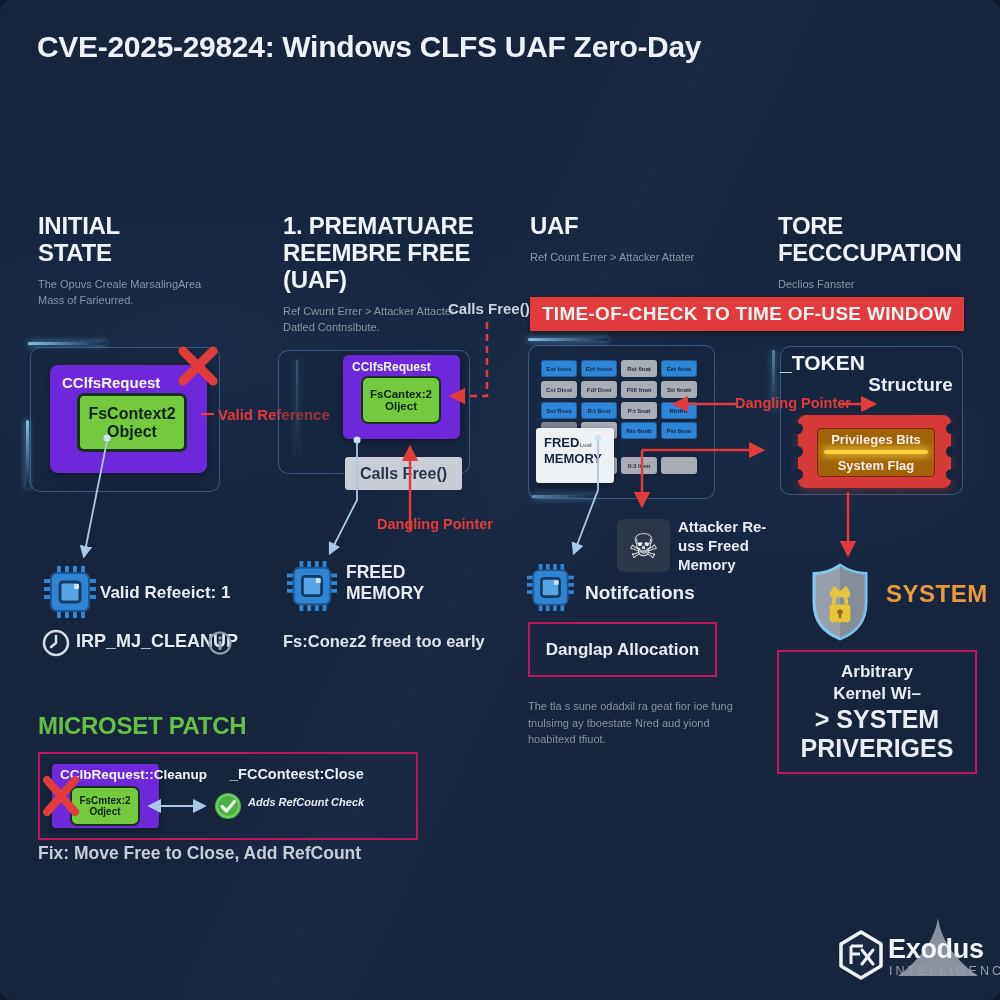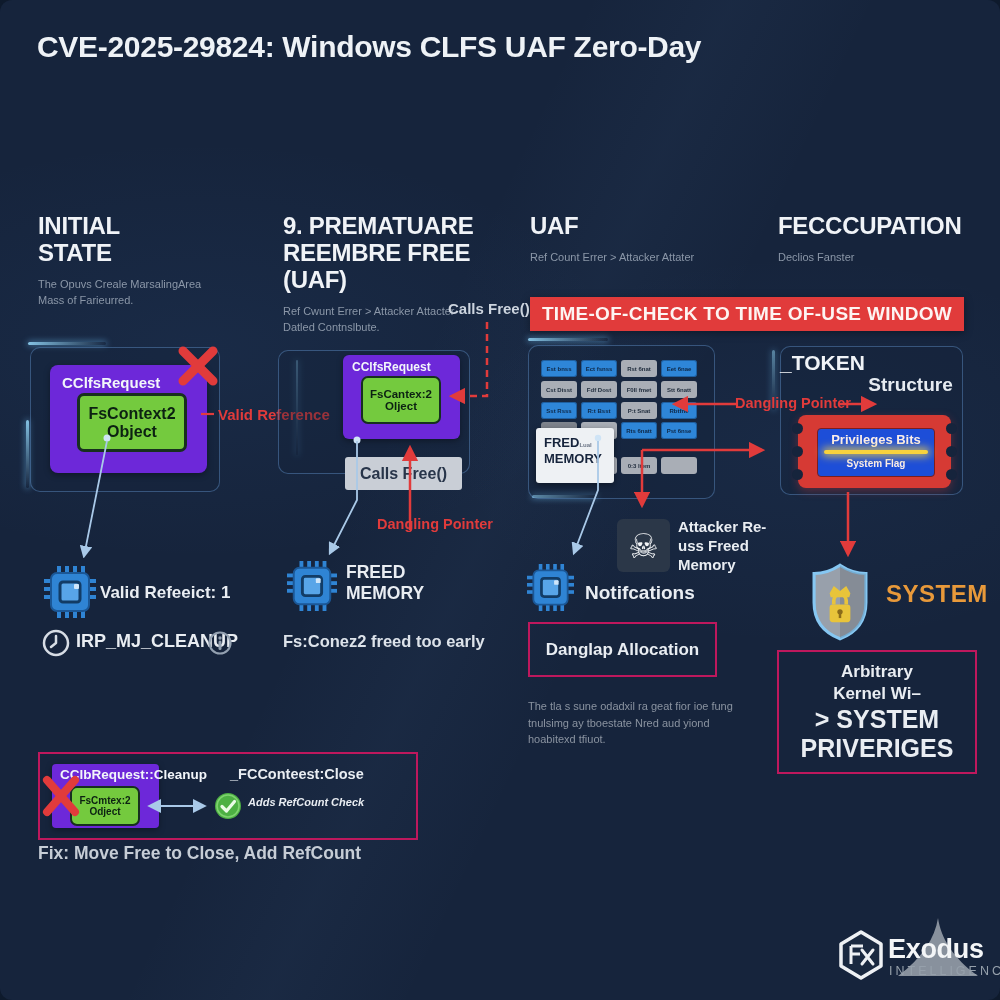--- a/index.html
+++ b/index.html
@@ -35,21 +35,21 @@
   .mem-cell span{font-size:6px;font-weight:700;color:#1d2a3a;white-space:nowrap;}
   .mem-cell.blue{background:#2e86d8;box-shadow:inset 0 0 0 1px rgba(10,40,80,.4);}
   .mem-cell.blue span{color:#0d2746;}
   .mem-cell.gray{background:#a9aeb6;}
   .mem-cell.dark{background:#7e848d;}
   .fredbox{background:#eef1f4;border-radius:3px;color:#16243c;font-weight:700;
            padding:7px 8px;box-shadow:0 2px 6px rgba(0,0,0,.4);}
   .skullbox{background:#2b3748;border-radius:6px;display:flex;align-items:center;justify-content:center;}
   .ticket{background:#d63a34;border-radius:8px;box-shadow:0 3px 10px rgba(224,60,60,.35);}
   .notch{position:absolute;width:11px;height:11px;border-radius:50%;background:#16243c;}
-  .ticket-inner{position:absolute;left:19px;top:13px;width:116px;height:47px;background:#1d4ed8;
+  .ticket-inner{position:absolute;left:19px;top:13px;width:116px;height:47px;background:#a16207;
                 border:1.5px solid #7d1d1d;border-radius:4px;text-align:center;color:#fbeeea;font-weight:700;}
   .ydiv{position:absolute;left:6px;right:6px;top:21px;height:4px;background:#f7d23e;border-radius:2px;
         box-shadow:0 0 9px 2px rgba(247,210,62,.85);}
   .footer-brand{font-size:27px;font-weight:700;color:#f3f5f7;letter-spacing:-.3px;}
   .footer-sub{font-size:12.5px;color:#96a0ab;letter-spacing:3px;font-weight:500;}
   svg{display:block;}
 </style>
 </head>
 <body>
 
@@ -63,29 +63,30 @@
   <div class="abs glow" style="left:528px;top:338px;width:80px;height:3px;"></div>
   <div class="abs glow" style="left:532px;top:495px;width:65px;height:3px;"></div>
   <div class="abs glow v" style="left:772px;top:350px;width:3px;height:60px;opacity:.6;"></div>
 
   <div class="abs stage-head" style="left:38px;top:213px;width:220px;">
     <div class="h">INITIAL</div>
     <div class="h">STATE</div>
     <div class="sub" style="width:185px;">The Opuvs Creale MarsalingArea Mass of Farieurred.</div>
   </div>
   <div class="abs stage-head" style="left:283px;top:213px;">
-    <div class="h">9.  PREMATUARE</div>
+    <div class="h">1.  PREMATUARE</div>
     <div class="h">REEMBRE FREE (UAF)</div>
     <div class="sub" style="width:200px;">Ref Cwunt Errer &gt; Attacker Attacter Datled Contnslbute.</div>
   </div>
   <div class="abs stage-head" style="left:530px;top:213px;">
     <div class="h">UAF</div>
     <div class="sub" style="width:220px;">Ref Count Errer &gt; Attacker Attater</div>
   </div>
   <div class="abs stage-head" style="left:778px;top:213px;width:210px;">
+    <div class="h">TORE</div>
     <div class="h">FECCCUPATION</div>
     <div class="sub">Declios Fanster</div>
   </div>
 
   <div class="abs banner" style="left:530px;top:297px;width:434px;height:34px;">TIME-OF-CHECK TO TIME OF-USE WINDOW</div>
 
   <div class="abs panel" style="left:30px;top:347px;width:188px;height:143px;"></div>
   <div class="abs bluebox" style="left:50px;top:365px;width:157px;height:108px;">
     <div class="bb-title" style="font-size:15px;padding:9px 0 0 12px;">CClfsRequest</div>
     <div class="greenbox" style="position:absolute;left:27px;top:28px;width:100px;height:53px;font-size:16px;padding:0 2px;">FsContext2 Object</div>
@@ -270,21 +271,21 @@
   <div class="abs ticket" style="left:798px;top:415px;width:153px;height:73px;">
     <div class="notch" style="left:-6px;top:8px;"></div>
     <div class="notch" style="left:-6px;top:31px;"></div>
     <div class="notch" style="left:-6px;top:54px;"></div>
     <div class="notch" style="right:-6px;top:8px;"></div>
     <div class="notch" style="right:-6px;top:31px;"></div>
     <div class="notch" style="right:-6px;top:54px;"></div>
     <div class="ticket-inner">
       <div style="font-size:13px;margin-top:3px;">Privileges Bits</div>
       <div class="ydiv"></div>
-      <div style="font-size:10px;margin-top:11px;">System Flag</div>
+      <div style="font-size:13px;margin-top:11px;">System Flag</div>
     </div>
   </div>
 
   <svg class="abs" style="left:812px;top:563px;" width="56" height="78" viewBox="0 0 54 75">
     <path d="M27 2 C36 8 45 10 52 10 L52 38 C52 58 40 68 27 73 C14 68 2 58 2 38 L2 10 C9 10 18 8 27 2 Z" fill="#98a0ab" stroke="#86c7f2" stroke-width="3"></path>
     <path d="M27 2 C36 8 45 10 52 10 L52 38 C52 58 40 68 27 73 L27 2 Z" fill="rgba(0,0,0,0.12)"></path>
     <polygon points="17,29 21,22 27,27 33,22 37,29 36,33 18,33" fill="#e8c43a"></polygon>
     <path d="M21 40 V36 a6 6 0 0 1 12 0 V40" fill="none" stroke="#e8c43a" stroke-width="3.5"></path>
     <rect x="17" y="40" width="20" height="17" rx="3" fill="#e8c43a"></rect>
     <circle cx="27" cy="47" r="2.6" fill="#8a6b1a"></circle>
@@ -292,20 +293,21 @@
   </svg>
   <div class="abs" style="left:886px;top:580px;font-size:24px;font-weight:700;letter-spacing:.5px;color:#e8993a;">SYSTEM</div>
 
   <div class="abs outline-box" style="left:777px;top:650px;width:196px;height:120px;flex-direction:column;">
     <div style="font-size:17px;font-weight:700;line-height:1.3;">Arbitrary</div>
     <div style="font-size:17px;font-weight:700;line-height:1.3;">Kernel Wi–</div>
     <div style="font-size:25px;font-weight:700;line-height:1.15;">&gt; SYSTEM</div>
     <div style="font-size:25px;font-weight:700;line-height:1.15;">PRIVERIGES</div>
   </div>
 
+  <div class="abs" style="left:38px;top:712px;font-size:24px;font-weight:700;letter-spacing:-.3px;color:#66bf48;">MICROSET PATCH</div>
   <div class="abs outline-box" style="left:38px;top:752px;width:376px;height:84px;"></div>
   <div class="abs bluebox" style="left:52px;top:764px;width:107px;height:64px;border-radius:4px;"></div>
   <div class="abs bb-title" style="left:60px;top:767px;font-size:13.5px;font-weight:700;color:#f2f6fa;white-space:nowrap;">CClbRequest::Cleanup</div>
   <div class="abs greenbox" style="left:70px;top:786px;width:66px;height:36px;font-size:10px;border-width:2.5px;">FsCmtex:2 Odject</div>
   <svg class="abs" style="left:40px;top:772px;" width="42" height="48">
     <line x1="7" y1="8" x2="35" y2="40" stroke="#e13b3b" stroke-width="8" stroke-linecap="round"></line>
     <line x1="35" y1="8" x2="7" y2="40" stroke="#e13b3b" stroke-width="8" stroke-linecap="round"></line>
   </svg>
   <div class="abs boldwhite" style="left:230px;top:766px;font-size:14.5px;">_FCConteest:Close</div>
   <svg class="abs" style="left:214px;top:792px;" width="28" height="28">

